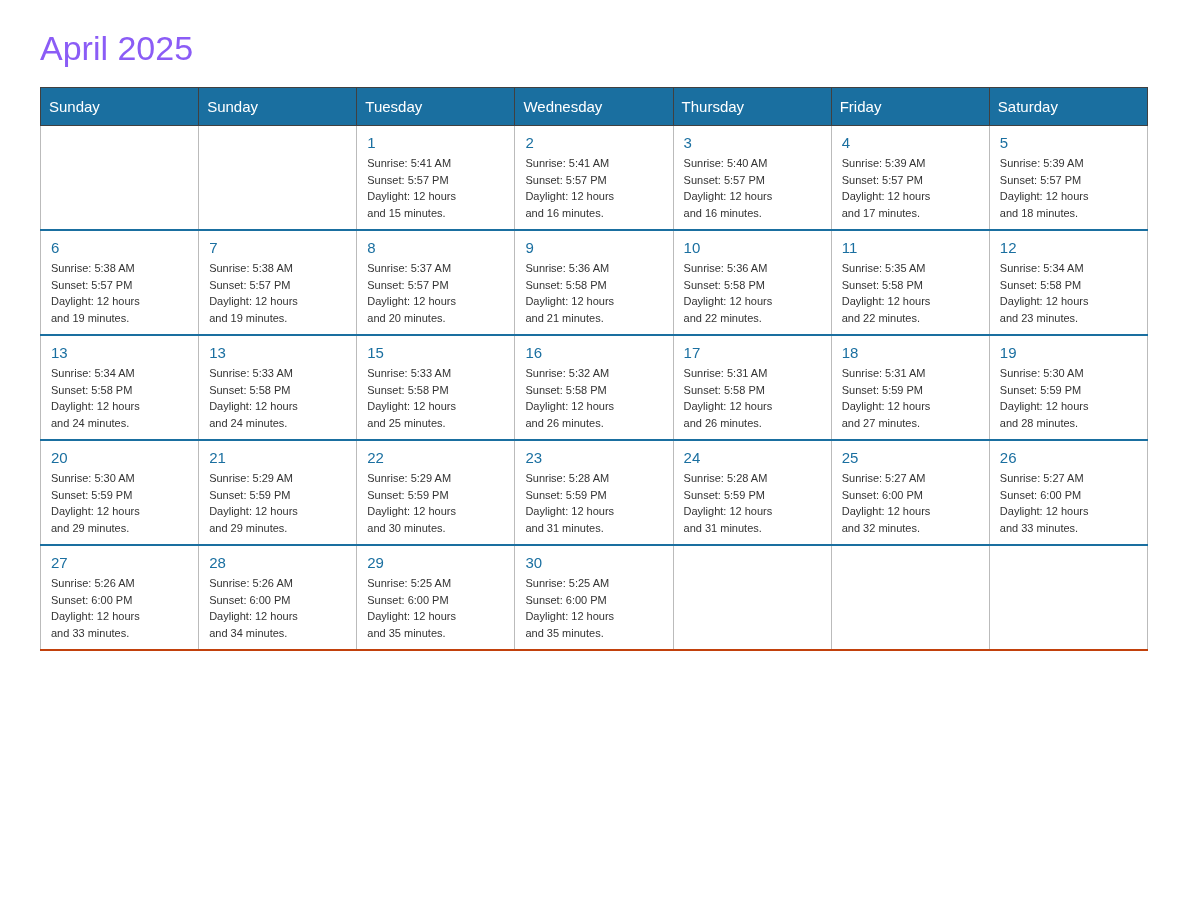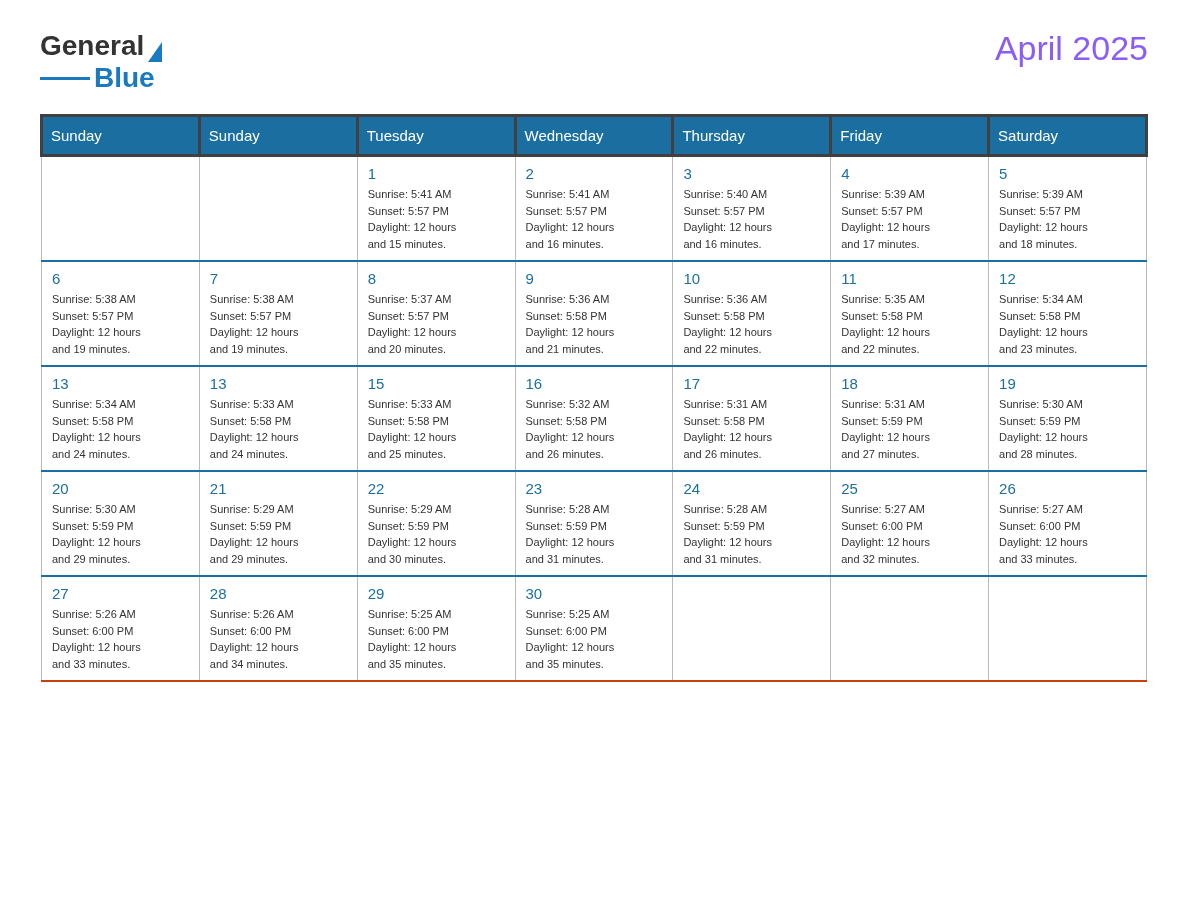--- a/index.html
+++ b/index.html
@@ -61,21 +61,21 @@
       border-collapse: collapse;
       border: 1px solid #999;
     }
     .calendar th {
       background-color: #1a6fa0;
       color: #fff;
       padding: 10px 8px;
       font-size: 15px;
       font-weight: normal;
       text-align: left;
-      border: 3px solid #404040;
+      border: 1px solid #404040;
     }
     .calendar td {
       vertical-align: top;
       padding: 8px 10px;
       border: 1px solid #bbb;
       width: 14.28%;
       min-height: 90px;
       font-size: 13px;
       color: #333;
     }
@@ -101,34 +101,20 @@
       background: #fff;
     }
     .row-divider td {
       border-top: 2px solid #1a6fa0;
     }
   </style>
 </head>
 <body>
 
 <div class="header">
-  <div class="logo-container">
-    <div class="logo-top-row">
-      <span class="logo-text-general">General</span>
-      <div style="display:flex;flex-direction:column;align-items:flex-start;margin-left:2px;">
-        <div style="display:flex;align-items:flex-end;">
-          <div class="logo-triangle"></div>
-        </div>
-      </div>
-    </div>
-    <div style="display:flex;align-items:center;gap:4px;">
-      <div style="width:50px;height:3px;background:#1a7abf;"></div>
-      <span class="logo-text-blue">Blue</span>
-    </div>
-  </div>
   <div class="title-block">
     <h1>April 2025</h1>
   </div>
 </div>
 
 <table class="calendar">
   <thead>
     <tr>
     <th>Sunday</th>
         <th>Sunday</th>

